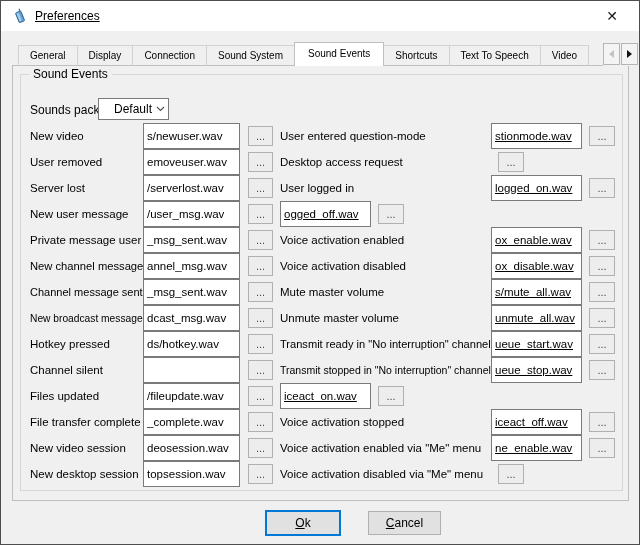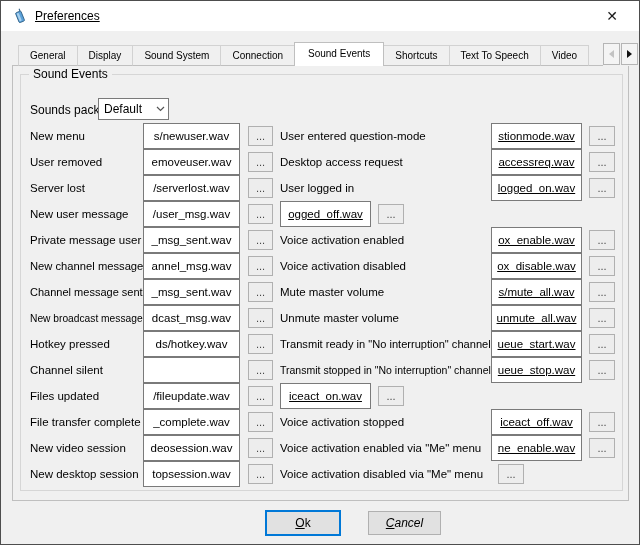--- a/index.html
+++ b/index.html
@@ -34,45 +34,45 @@
     border-left:5px solid #111111; }
   
   .tab-pane { position:absolute; left:11px; top:64px; width:617px; height:436px;
     border:1px solid #bfbfbf; background:#f0f0f0; z-index:1; }
   .group-box { position:absolute; left:7px; top:8px; width:603px; height:417px;
     border:1px solid #d6d6d6; }
   .group-title { position:absolute; left:8px; top:-8px; background:#f0f0f0; padding:0 4px; font-size:12px; }
   
   .sounds-pack-label { position:absolute; left:9px; top:24px; line-height:22px; }
   .combo { position:absolute; left:77px; top:23px; width:71px; height:22px; background:#ffffff;
-    border:1px solid #7a7a7a; display:flex; align-items:center; cursor:default; }
+    border:1px solid #7a7a7a; display:flex; align-items:center; cursor:default;text-align:right; }
   .combo-value { flex:1; padding-left:5px; font-size:12px; }
   .combo-chevron { width:16px; height:100%; display:flex; align-items:center; justify-content:center; }
   
   .events-col { position:absolute; display:flex; flex-direction:column; }
   .events-col.left  { left:9px;   top:48px; width:244px; }
   .events-col.right { left:259px; top:48px; width:336px; }
   .row { height:26px; display:flex; align-items:center; }
   .row-label { overflow:visible; white-space:nowrap; font-size:11.5px; }
   .events-col.left  .row-label { width:113px; }
   .events-col.right .row-label { width:211px; }
   .row-label-text { display:inline-block; transform-origin:left center; white-space:nowrap; }
   .row-input { height:20px; border:1px solid #7a7a7a; background:#ffffff; font-family:"Liberation Sans",sans-serif;
-    font-size:11.5px; padding:12px 3px; text-align:center; outline:none; }
+    font-size:11.5px; padding:12px 3px; text-align:left; outline:none; }
   .events-col.left  .row-input { width:97px; }
   .events-col.right .row-input { width:91px;text-decoration:underline; }
   .browse-btn { height:20px; background:#ededed; border:1px solid #b0b0b0; color:#4a4a4a;
     font-size:11px; line-height:10px; padding:0; cursor:default; font-family:"Liberation Sans",sans-serif; }
   .events-col.left  .browse-btn { width:25px; margin-left:8px; }
   .events-col.right .browse-btn { width:26px; margin-left:7px; }
   
   .btn { position:absolute; background:#e1e1e1; font-size:12px; text-align:center;
     font-family:"Liberation Sans",sans-serif; cursor:default; }
   .ok-btn { left:264px; top:509px; width:76px; height:26px; border:2px solid #0078d7; }
-  .cancel-btn { left:367px; top:510px; width:73px; height:24px; border:1px solid #b0b0b0;font-style:italic; }
+  .cancel-btn { left:367px; top:510px; width:73px; height:24px; border:1px solid #b0b0b0; }
   u { text-decoration: underline; }
 </style>
 </head>
 <body>
 
 <div class="window">
 
   <div class="titlebar">
     <svg class="app-icon" viewBox="0 0 16 16">
       <g transform="rotate(-22 8 9)">
@@ -81,22 +81,22 @@
         <rect x="6.1" y="4.6" width="2.2" height="8.4" rx="0.8" fill="#a8d0ee"></rect>
       </g>
     </svg>
     <span class="title-text">Preferences</span>
     <span class="close-btn">✕</span>
   </div>
 
   <div class="tab-strip">
       <div class="tab">General</div>
       <div class="tab">Display</div>
+      <div class="tab">Connection</div>
       <div class="tab">Sound System</div>
-      <div class="tab">Connection</div>
       <div class="tab active">Sound Events</div>
       <div class="tab">Shortcuts</div>
       <div class="tab">Text To Speech</div>
       <div class="tab">Video</div>
     </div>
   <div class="tab-scroller">
     <span class="scroll-btn">
         <span class="tri-left"></span>
       </span>
     <span class="scroll-btn">
@@ -113,21 +113,21 @@
         <span class="combo-value">Default</span>
         <span class="combo-chevron">
           <svg width="9" height="6" viewBox="0 0 9 6">
               <polyline points="1,1 4.5,4.5 8,1" fill="none" stroke="#555" stroke-width="1.2"></polyline>
             </svg>
         </span>
       </div>
 
       <div class="events-col left">
   <div class="row">
-    <span class="row-label"><span class="row-label-text">New menu</span></span>
+    <span class="row-label"><span class="row-label-text">New video</span></span>
     <input class="row-input" type="text" value="s/newuser.wav" style="">
     <button class="browse-btn">...</button>
   </div>
 
   <div class="row">
     <span class="row-label"><span class="row-label-text">User removed</span></span>
     <input class="row-input" type="text" value="emoveuser.wav" style="">
     <button class="browse-btn">...</button>
   </div>
 
@@ -205,21 +205,20 @@
 </div>
       <div class="events-col right">
   <div class="row">
     <span class="row-label"><span class="row-label-text">User entered question-mode</span></span>
     <input class="row-input" type="text" value="stionmode.wav" style="">
     <button class="browse-btn">...</button>
   </div>
 
   <div class="row">
     <span class="row-label"><span class="row-label-text">Desktop access request</span></span>
-    <input class="row-input" type="text" value="accessreq.wav" style="">
     <button class="browse-btn">...</button>
   </div>
 
   <div class="row">
     <span class="row-label"><span class="row-label-text">User logged in</span></span>
     <input class="row-input" type="text" value="logged_on.wav" style="">
     <button class="browse-btn">...</button>
   </div>
 
   <div class="row">

